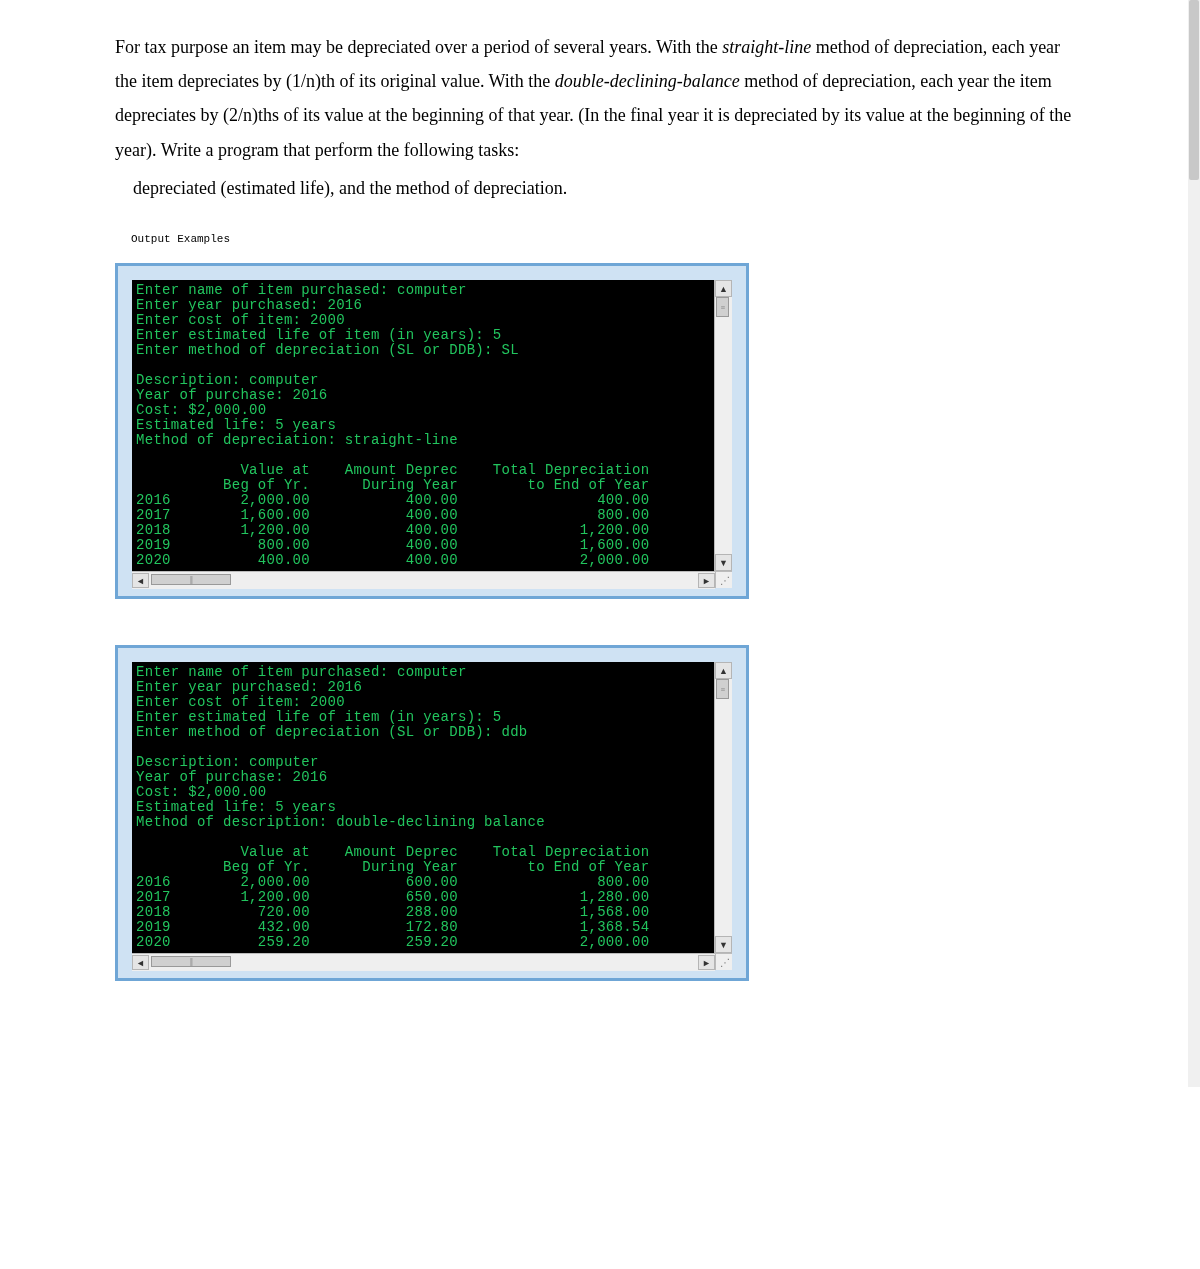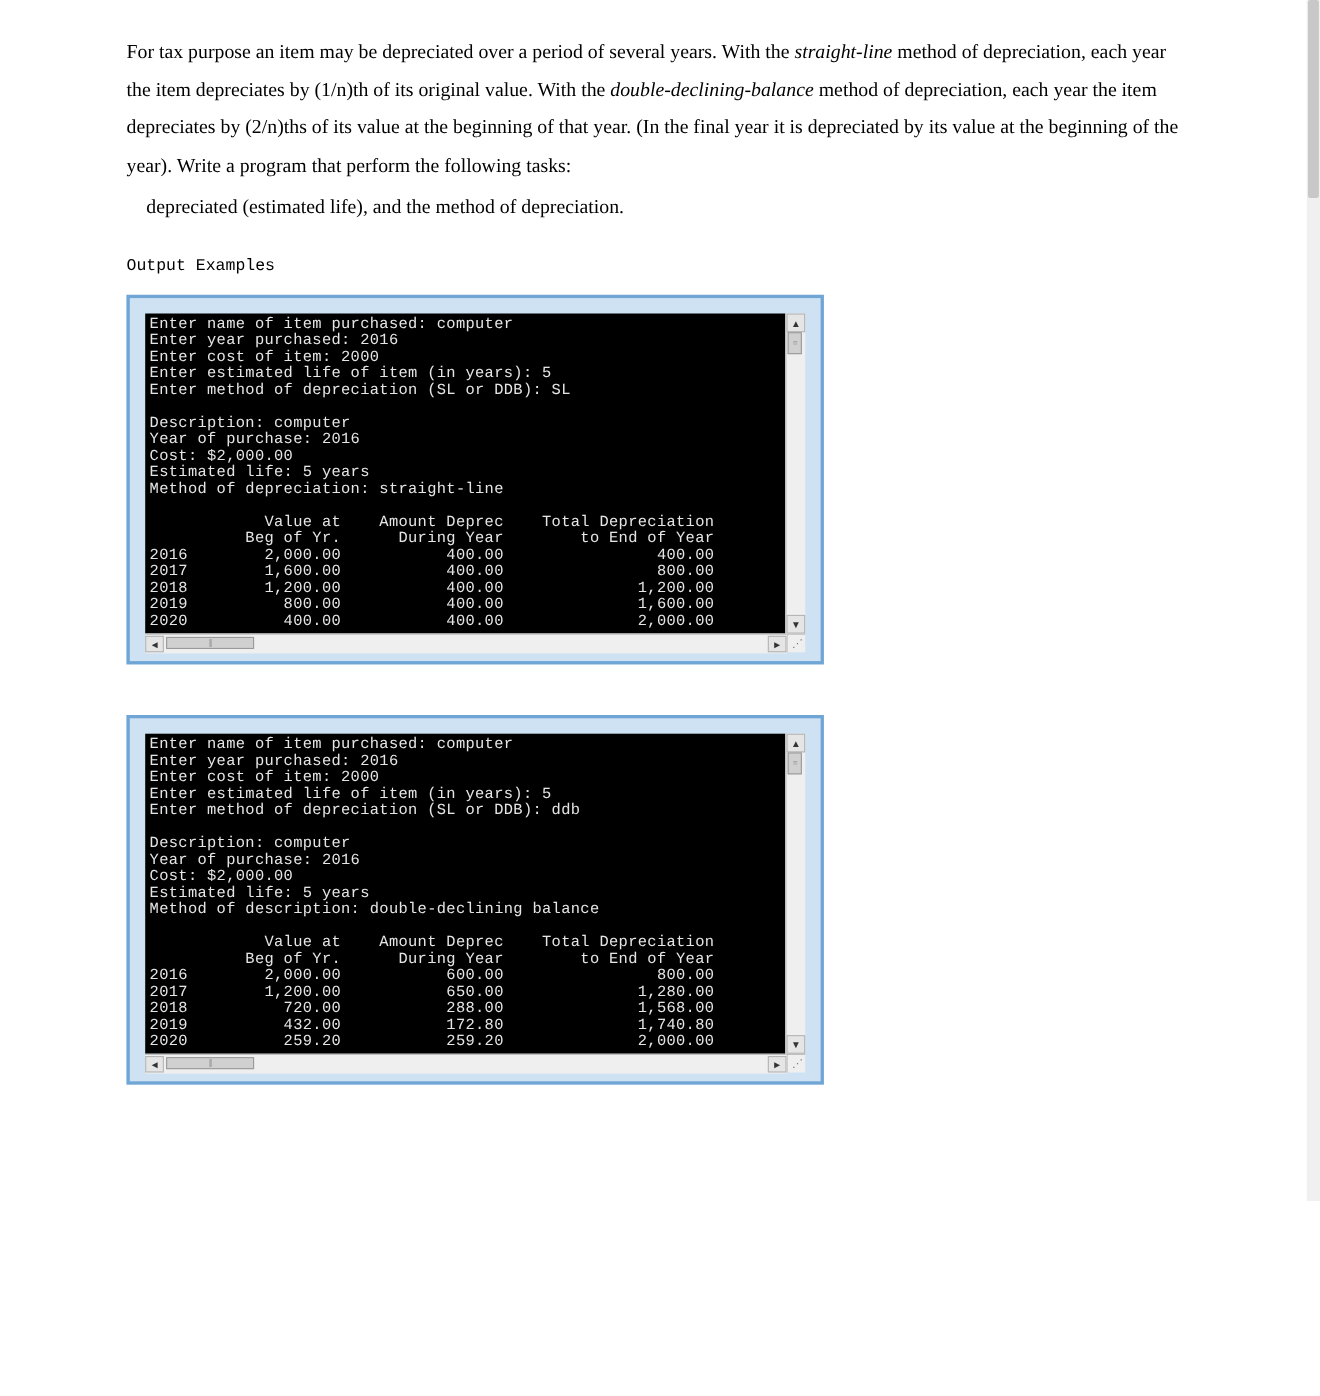--- a/index.html
+++ b/index.html
@@ -17,39 +17,39 @@
   }
   .body-text {
     font-size: 18px;
     line-height: 1.9;
   }
   .body-text p { margin: 0 0 4px 0; }
   .indent { padding-left: 18px; }
   em { }
   .output-heading {
     font-family: "Courier New", Courier, monospace;
-    font-size: 15px;
-    margin: 28px 0 18px 0;
+    font-size: 11px;
+    margin: 28px 0 18px 16px;
   }
   .console-frame {
     border: 3px solid #6fa6d6;
     background: #cfe2f3;
     padding: 14px 14px 7px 14px;
     box-sizing: border-box;
     width: 634px;
     margin-bottom: 46px;
     position: relative;
   }
   .console-area {
     display: flex;
     align-items: stretch;
   }
   .console {
     background: #000;
-    color: #e5e5e5;
+    color: #22c55e;
     font-family: "Lucida Console", "Courier New", monospace;
     font-size: 14px;
     line-height: 15px;
     white-space: pre;
     padding: 3px 4px;
     flex: 1;
     min-height: 100px;
     letter-spacing: 0.3px;
     overflow: hidden;
   }
@@ -227,21 +227,21 @@
 <span>Year of purchase: 2016</span>
 <span>Cost: $2,000.00</span>
 <span>Estimated life: 5 years</span>
 <span>Method of description: double-declining balance</span>
 
 <span class="hdr">            Value at    Amount Deprec    Total Depreciation</span>
 <span class="hdr">          Beg of Yr.      During Year        to End of Year</span>
 <span>2016        2,000.00           600.00                800.00</span>
 <span>2017        1,200.00           650.00              1,280.00</span>
 <span>2018          720.00           288.00              1,568.00</span>
-<span>2019          432.00           172.80              1,740.80</span>
+<span>2019          432.00           172.80              1,368.54</span>
 <span>2020          259.20           259.20              2,000.00</span></div>
       <div class="vscroll">
         <div class="arrow-btn">▲</div>
         <div class="thumb">
             <span class="thumb-lines">≡</span>
           </div>
         <div class="arrow-btn">▼</div>
       </div>
     </div>
     <div class="bottom-row">

